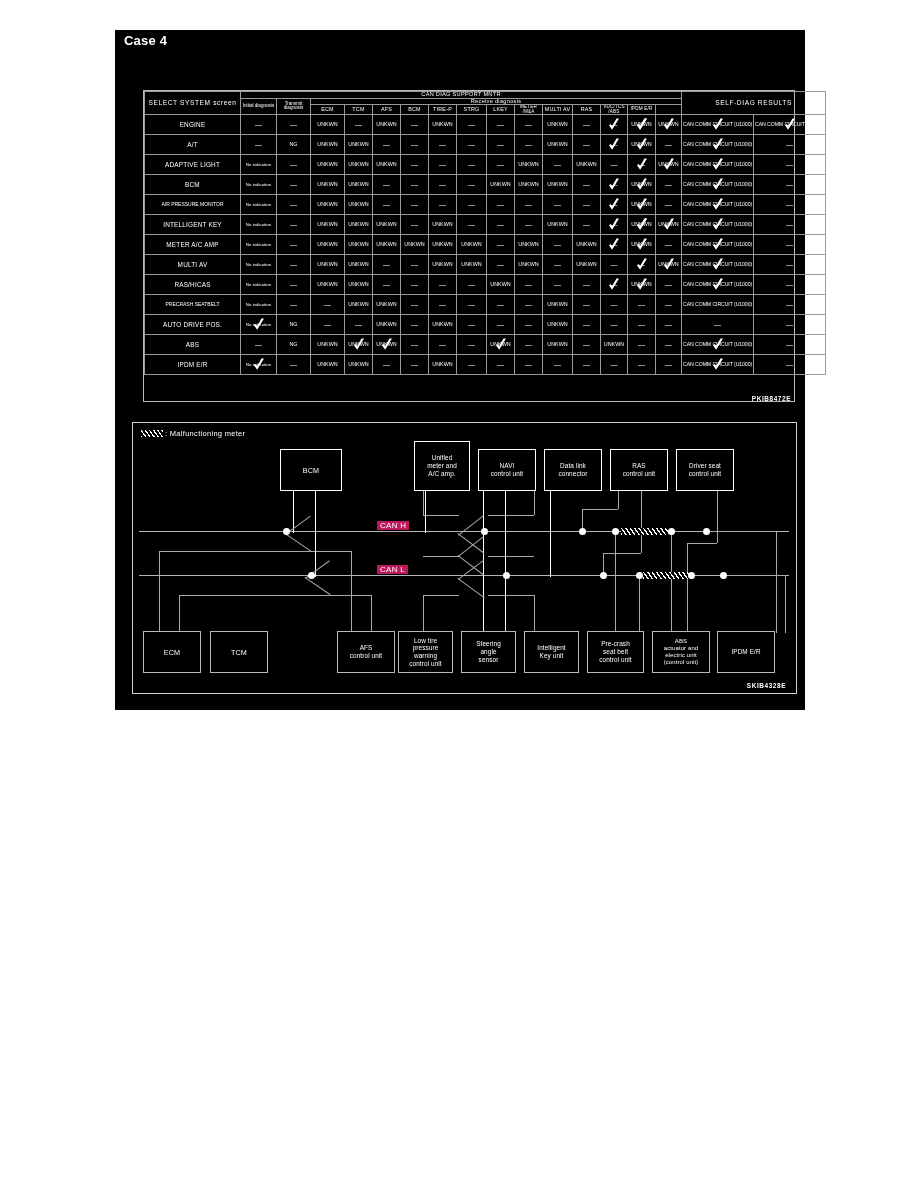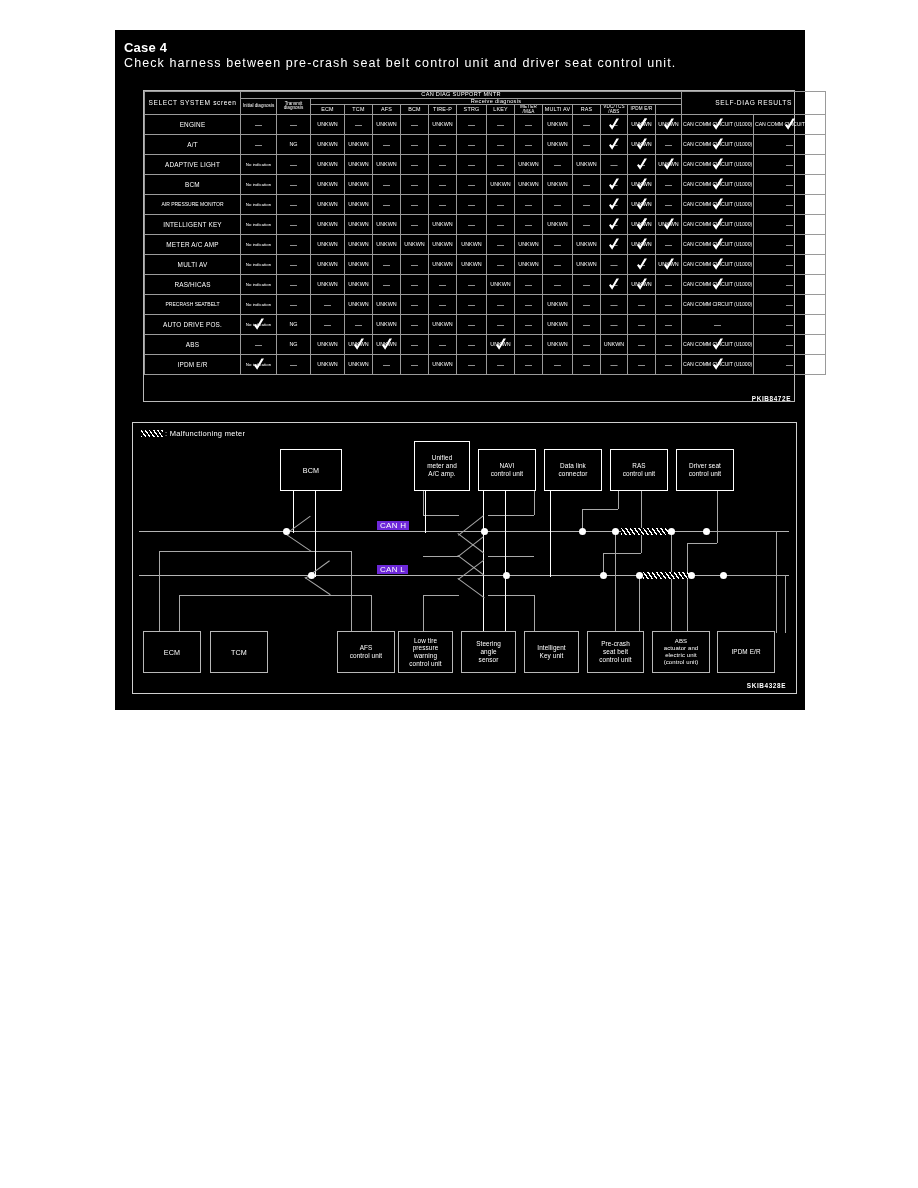--- a/index.html
+++ b/index.html
@@ -26,21 +26,21 @@
     top: 30px;
     width: 690px;
     height: 680px;
     background: #000000;
   }
 
   
   .case-title {
     position: absolute;
     left: 9px;
-    top: 10px;
+    top: 3px;
     color: #ffffff;
     font-size: 13px;
     font-weight: bold;
     letter-spacing: 0.2px;
   }
   .case-desc {
     position: absolute;
     left: 9px;
     top: 26px;
     color: #ffffff;
@@ -189,40 +189,39 @@
       repeating-linear-gradient(55deg,
         #ffffff 0px, #ffffff 1.3px,
         #000000 1.3px, #000000 3.6px);
   }
   .buslabel {
     position: absolute;
     color: #ffffff;
     font-size: 8px;
     letter-spacing: 0.3px;
     z-index: 6;
-    background: #6d28d9;
+    background: #be185d;
     padding: 0 3px;
   }
   .diag-line {
     position: absolute;
     background: #a8a8a8;
     height: 1px;
     transform-origin: 0 0;
     z-index: 2;
   }
   .fig-code.d { right: 10px; bottom: 4px; position: absolute; }
 </style>
 </head>
 <body>
 
 <div id="page">
   <div class="panel">
 
     <div class="case-title">Case 4</div>
-    <div class="case-desc">Check harness between pre-crash seat belt control unit and driver seat control unit.</div>
 
     <div class="table-wrap">
       <table class="diag">
         <colgroup>
           <col style="width:96px">
             <col style="width:36px">
             <col style="width:34px">
             <col style="width:34px">
           <col style="width:28px">
             <col style="width:28px">

